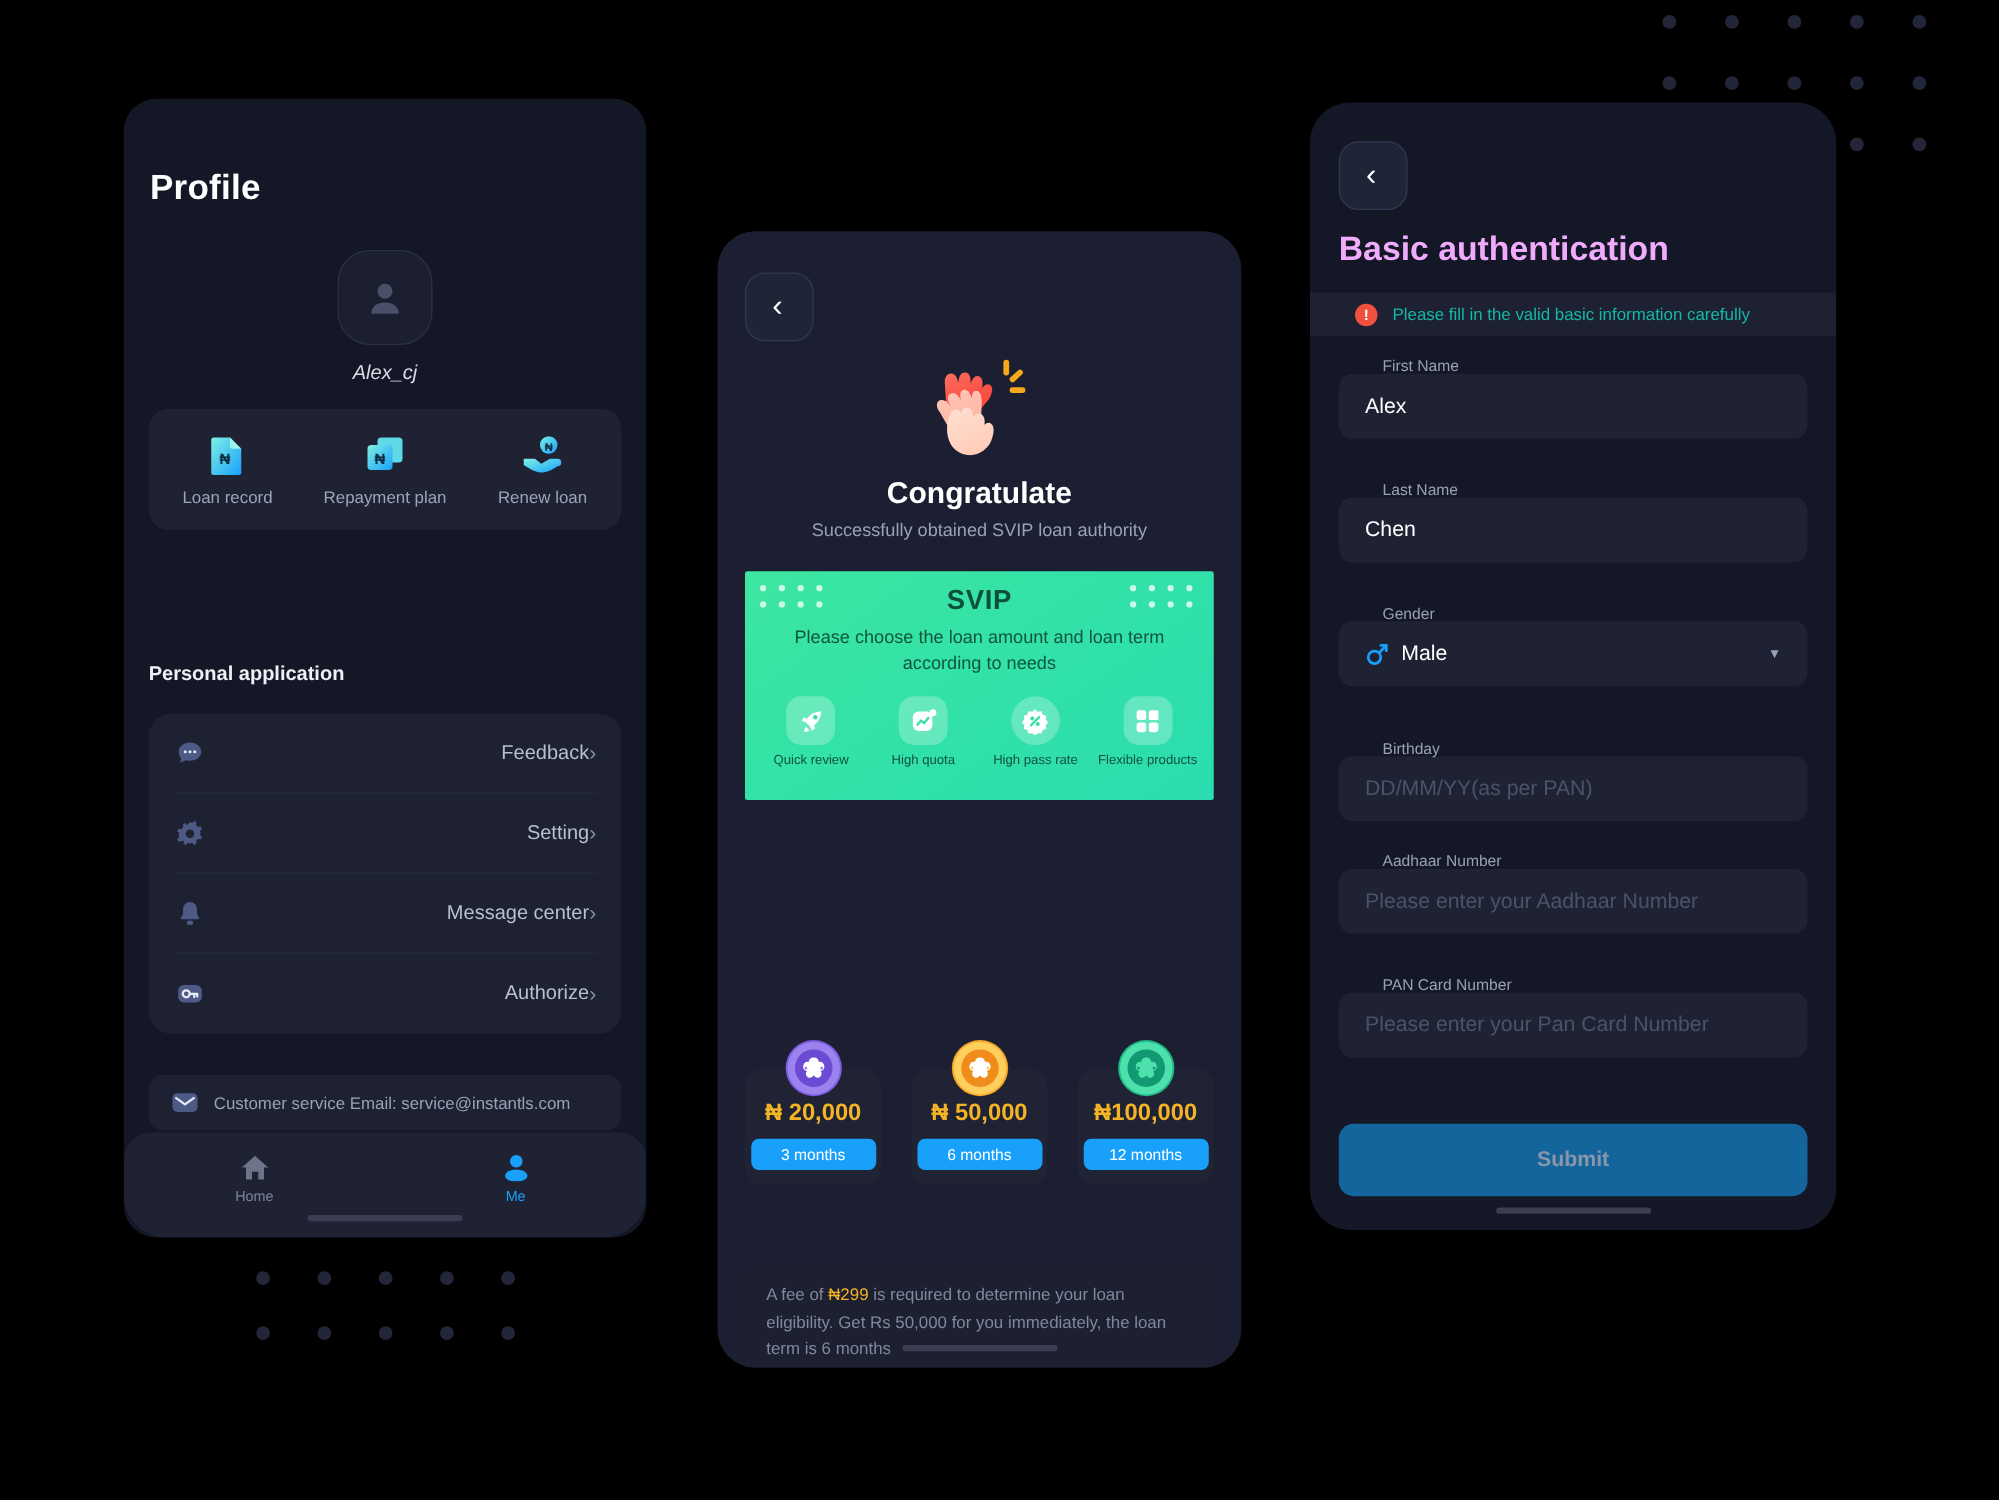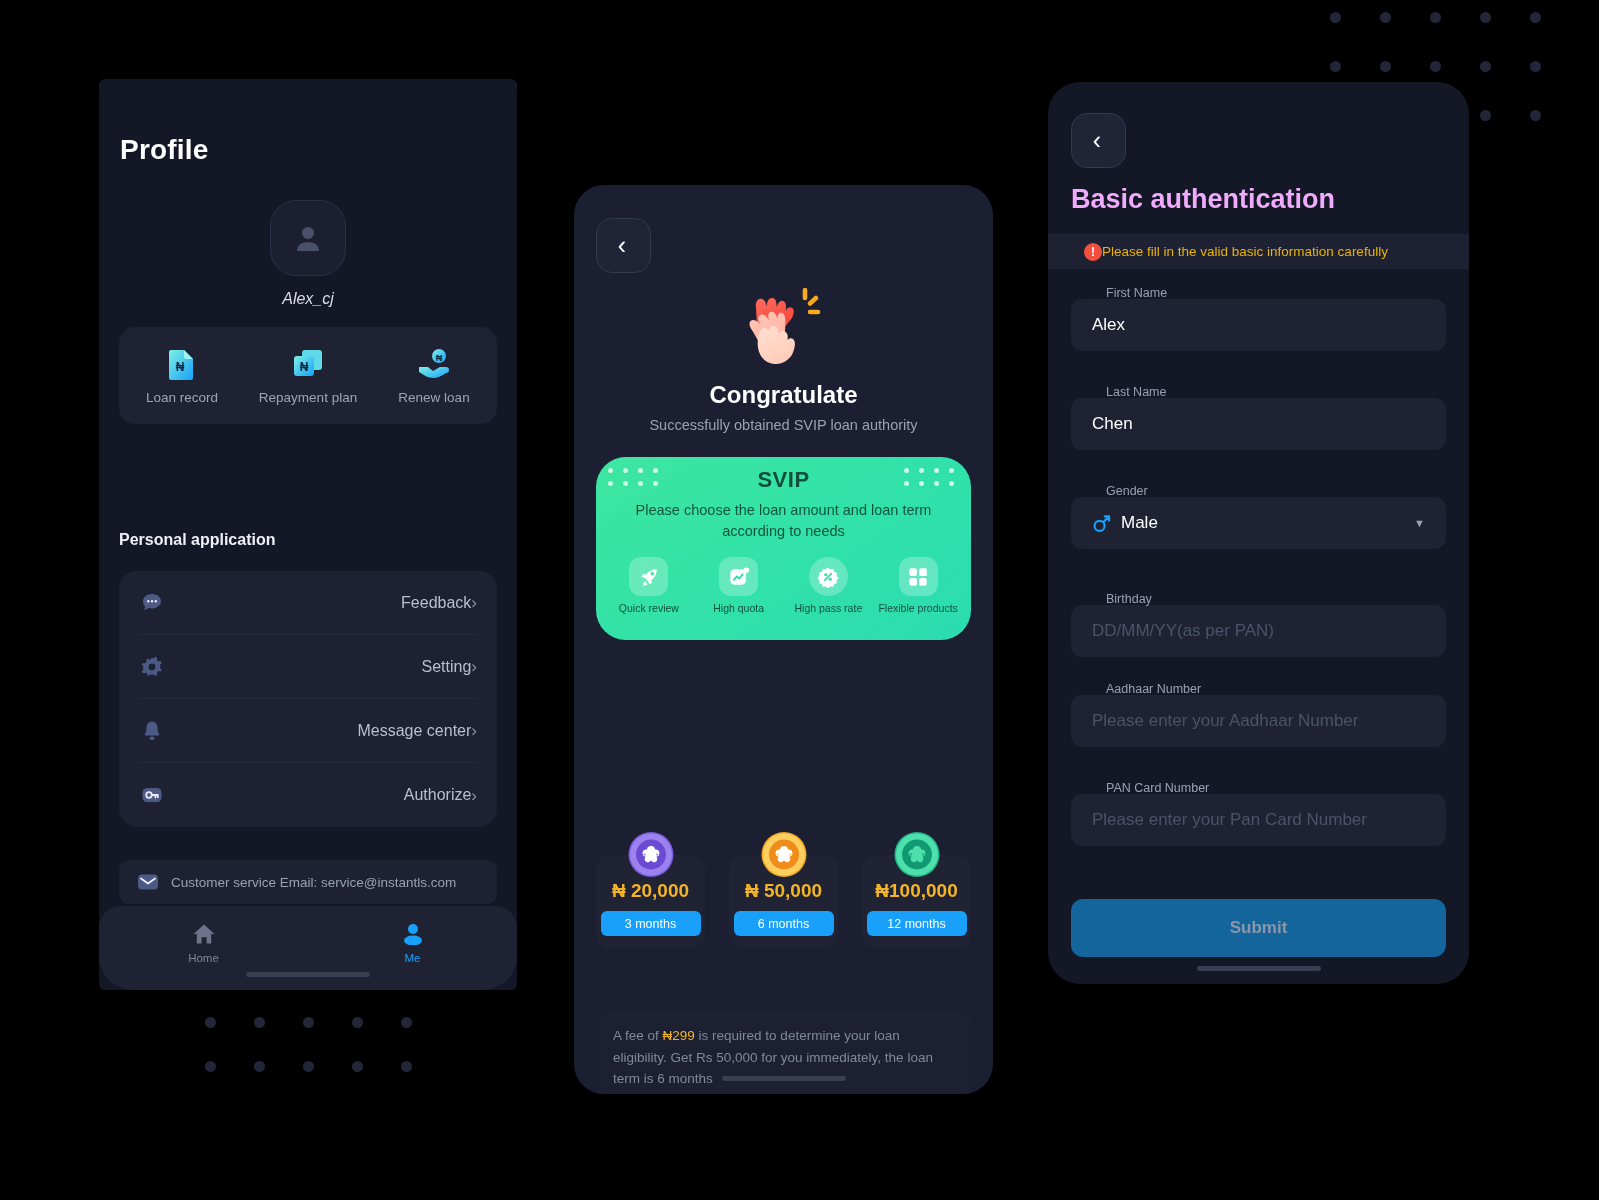--- a/index.html
+++ b/index.html
@@ -34,21 +34,21 @@
     grid-template-columns: repeat(5, 49px);
     grid-auto-rows: 44px;
   }
 
   
   .phone {
     position: absolute;
     background: #161929;
     overflow: hidden;
   }
-  #phone-profile { left: 99px;  top: 79px;   width: 418px; height: 911px; border-radius: 6px; background: #141726; }
+  #phone-profile { left: 99px;  top: 79px;   width: 418px; height: 911px; border-radius: 26px; background: #141726; }
   #phone-congrats{ left: 574px; top: 185px;  width: 419px; height: 909px; border-radius: 30px; background: #1b1f31; }
   #phone-auth    { left: 1048px;top: 82px;   width: 421px; height: 902px; border-radius: 32px; background: #141726; }
 
   .home-indicator {
     position: absolute; bottom: 13px; left: 50%;
     transform: translateX(-50%);
     width: 124px; height: 5px; border-radius: 3px;
     background: #3a3e50;
   }
 
@@ -142,21 +142,21 @@
     text-align: center; font-size: 24px; font-weight: bold; color: #ffffff;
   }
   .congrats-sub {
     position: absolute; top: 232px; left: 0; width: 100%;
     text-align: center; font-size: 14.5px; color: #9ba1b4;
   }
 
   .svip-card {
     position: absolute; left: 22px; top: 272px;
     width: 375px; height: 183px;
-    border-radius: 30px;
+    border-radius: 2px;
     background: linear-gradient(145deg, #3ee6a0 0%, #32e2a7 45%, #2bdcb0 100%);
     overflow: hidden;
   }
   .svip-dots { position: absolute; display: grid; grid-template-columns: repeat(4, 15px); grid-auto-rows: 13px; }
   .svip-dots span { width: 5px; height: 5px; border-radius: 50%; background: rgba(255,255,255,.75); }
   #svip-dots-l { left: 12px; top: 11px; }
   #svip-dots-r { right: 7px; top: 11px; }
   .svip-title {
     text-align: center; margin-top: 10px;
     font-size: 22px; font-weight: bold; color: #0e4f3c; letter-spacing: .5px;
@@ -214,21 +214,21 @@
   .auth-warn {
     position: absolute; left: 0; top: 152px; width: 100%;
     height: 35px; background: #1d2132;
     display: flex; align-items: center; padding-left: 36px;
   }
   .warn-ico {
     width: 18px; height: 18px; border-radius: 50%;
     background: #f2503f; color: #ffffff; font-size: 12px; font-weight: bold;
     display: flex; align-items: center; justify-content: center;
   }
-  .warn-txt { font-size: 13.5px; color: #eab308; }
+  .warn-txt { margin-left: 12px; font-size: 13.5px; color: #14b8a6; }
 
   .field { position: absolute; left: 23px; width: 375px; }
   .field-label {
     position: absolute; left: 35px; top: 0;
     font-size: 12.5px; color: #9aa0b3; z-index: 2;
   }
   .field-box {
     margin-top: 13px; height: 52px; border-radius: 11px;
     background: #1e2233;
     display: flex; align-items: center; padding: 0 21px;

